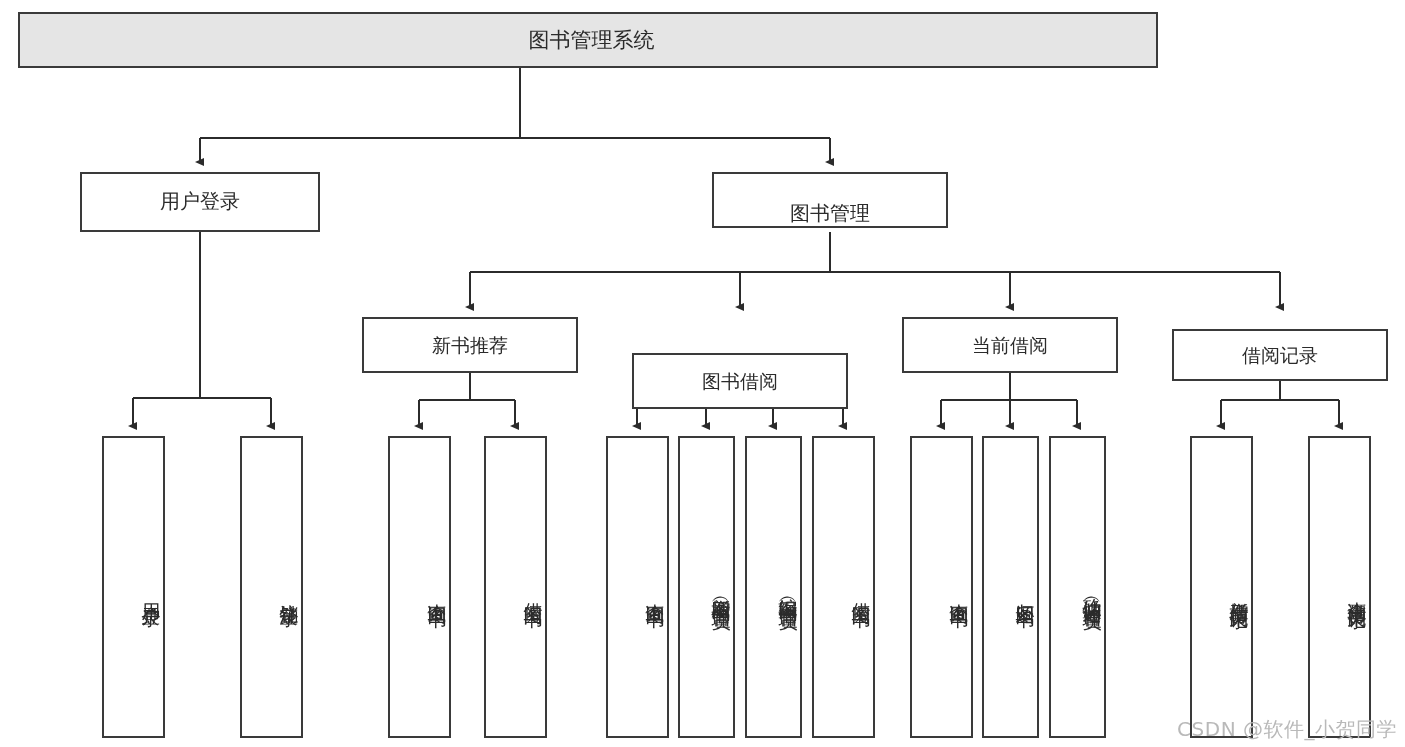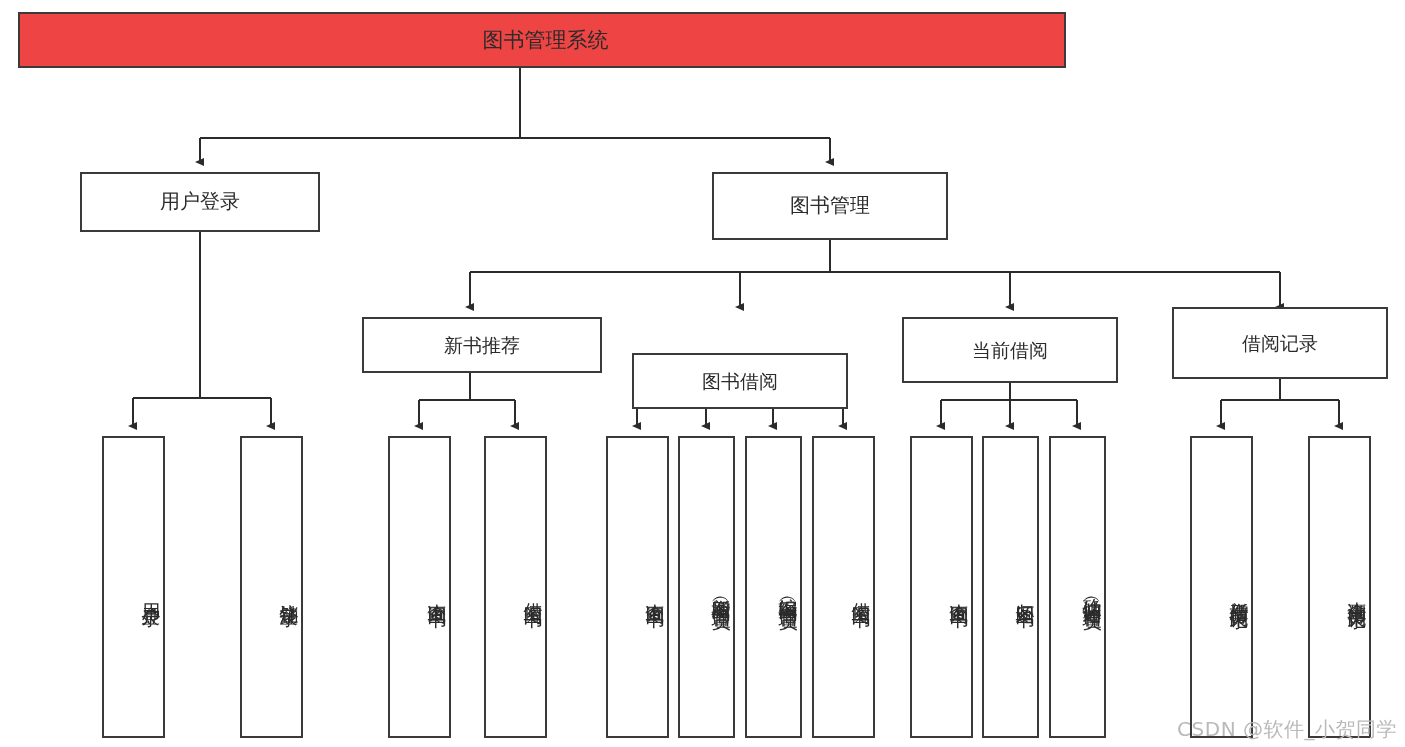--- a/index.html
+++ b/index.html
@@ -124,41 +124,41 @@
       <path d="M1010,400 L1010,426" marker-end="url(#arrow)"></path>
       <path d="M1077,400 L1077,426" marker-end="url(#arrow)"></path>
 
       <path d="M1280,373 L1280,400"></path>
       <path d="M1221,400 L1339,400"></path>
       <path d="M1221,400 L1221,426" marker-end="url(#arrow)"></path>
       <path d="M1339,400 L1339,426" marker-end="url(#arrow)"></path>
     </g>
   </svg>
 
-  <div class="node root" style="left: 18px; top: 12px; width: 1048px; height: 56px; border-color: rgb(58, 58, 58); background: #ef4444; color: rgb(43, 43, 43); padding-left: 7px;">
+  <div class="node root" style="left: 18px; top: 12px; width: 1140px; height: 56px; border-color: rgb(58, 58, 58); background: #e5e5e5; color: rgb(43, 43, 43); padding-left: 7px;">
     <span class="label">图书管理系统</span>
   </div>
 
   <div class="node lvl2" style="left: 80px; top: 172px; width: 240px; height: 60px; border-color: rgb(58, 58, 58); background: rgb(255, 255, 255); color: rgb(43, 43, 43);">
     <span class="label">用户登录</span>
   </div>
-  <div class="node lvl2" style="left: 712px; top: 172px; width: 236px; height: 68px; border-color: rgb(58, 58, 58); background: rgb(255, 255, 255); color: rgb(43, 43, 43);">
+  <div class="node lvl2" style="left: 712px; top: 172px; width: 236px; height: 56px; border-color: rgb(58, 58, 58); background: rgb(255, 255, 255); color: rgb(43, 43, 43); align-items: flex-end;">
     <span class="label">图书管理</span>
   </div>
 
-  <div class="node lvl3" style="left: 362px; top: 317px; width: 240px; height: 56px; border-color: rgb(58, 58, 58); background: rgb(255, 255, 255); color: rgb(43, 43, 43);">
+  <div class="node lvl3" style="left: 362px; top: 317px; width: 216px; height: 56px; border-color: rgb(58, 58, 58); background: rgb(255, 255, 255); color: rgb(43, 43, 43);">
     <span class="label">新书推荐</span>
   </div>
   <div class="node lvl3" style="left: 632px; top: 317px; width: 216px; height: 56px; border-color: rgb(58, 58, 58); background: rgb(255, 255, 255); color: rgb(43, 43, 43); margin-top: 36px;">
     <span class="label">图书借阅</span>
   </div>
-  <div class="node lvl3" style="left: 902px; top: 317px; width: 216px; height: 66px; border-color: rgb(58, 58, 58); background: rgb(255, 255, 255); color: rgb(43, 43, 43);">
+  <div class="node lvl3" style="left: 902px; top: 317px; width: 216px; height: 56px; border-color: rgb(58, 58, 58); background: rgb(255, 255, 255); color: rgb(43, 43, 43);">
     <span class="label">当前借阅</span>
   </div>
-  <div class="node lvl3" style="left: 1172px; top: 307px; width: 216px; height: 72px; border-color: rgb(58, 58, 58); background: rgb(255, 255, 255); color: rgb(43, 43, 43);">
+  <div class="node lvl3" style="left: 1172px; top: 329px; width: 216px; height: 52px; border-color: rgb(58, 58, 58); background: rgb(255, 255, 255); color: rgb(43, 43, 43);">
     <span class="label">借阅记录</span>
   </div>
 
   <div class="node leaf" style="left: 102px; top: 436px; width: 63px; height: 302px; border-color: rgb(58, 58, 58); background: rgb(255, 255, 255); color: rgb(43, 43, 43);">
     <span class="label">用户登录</span>
   </div>
   <div class="node leaf" style="left: 240px; top: 436px; width: 63px; height: 302px; border-color: rgb(58, 58, 58); background: rgb(255, 255, 255); color: rgb(43, 43, 43);">
     <span class="label">注销登录</span>
   </div>
   <div class="node leaf" style="left: 388px; top: 436px; width: 63px; height: 302px; border-color: rgb(58, 58, 58); background: rgb(255, 255, 255); color: rgb(43, 43, 43);">

